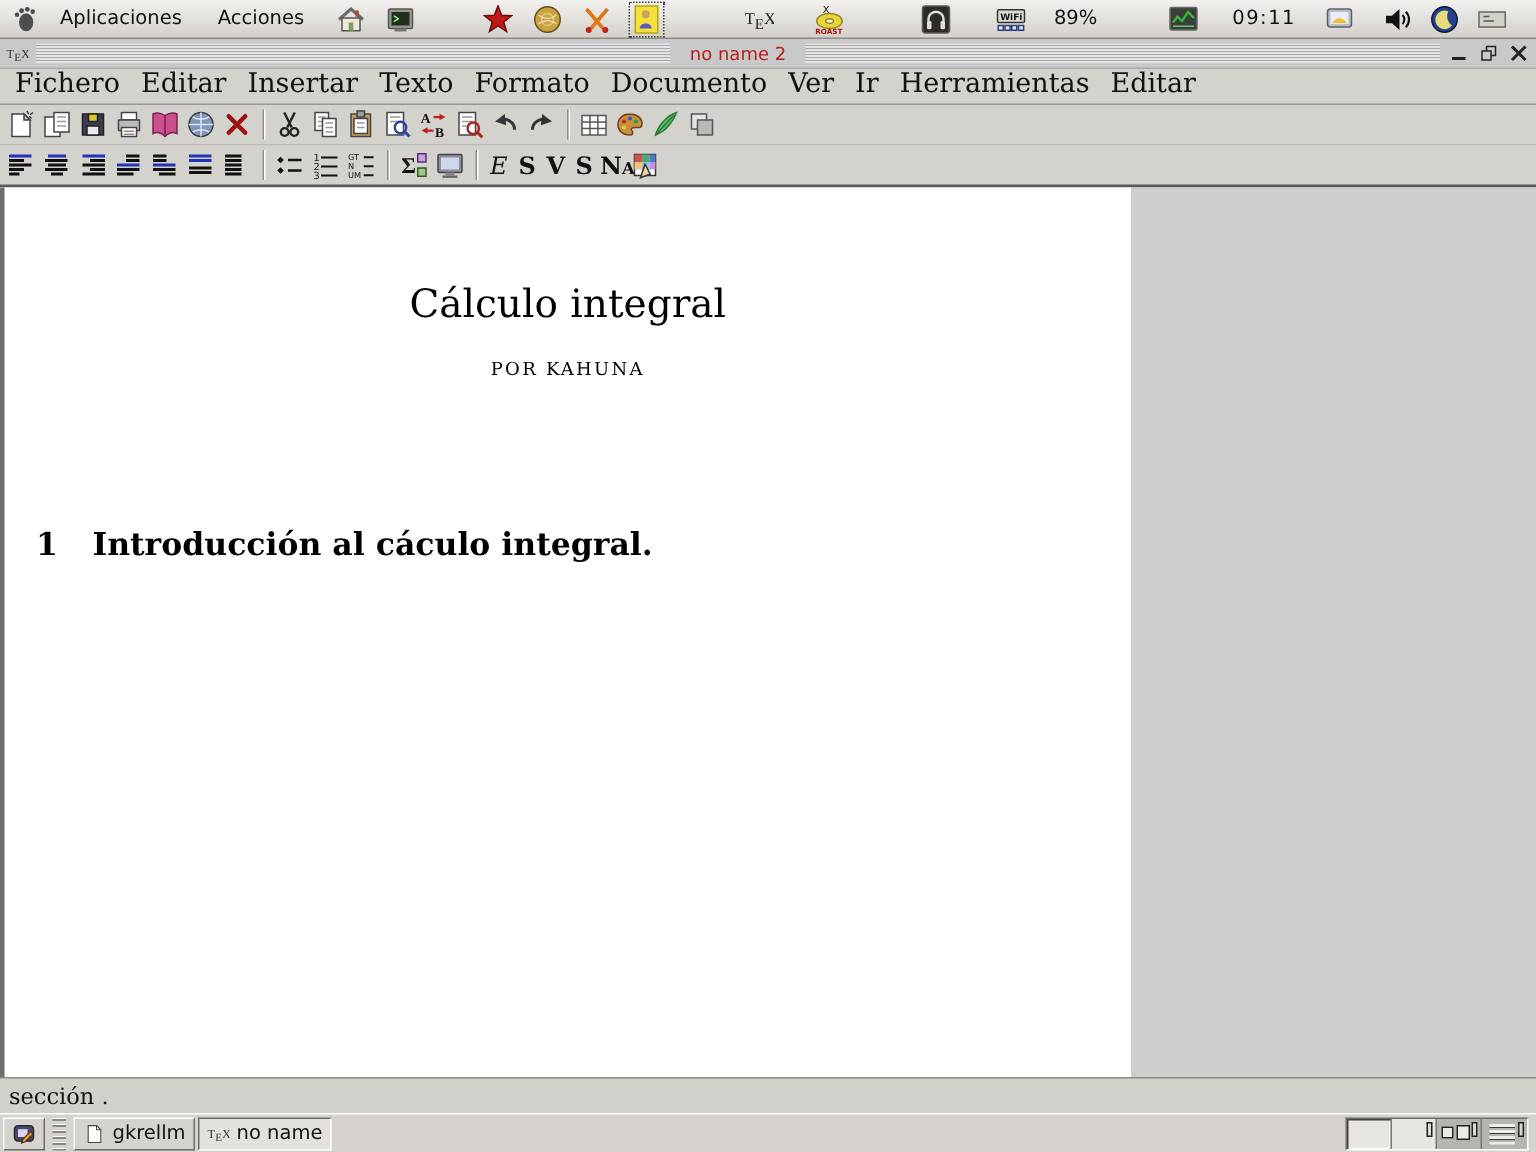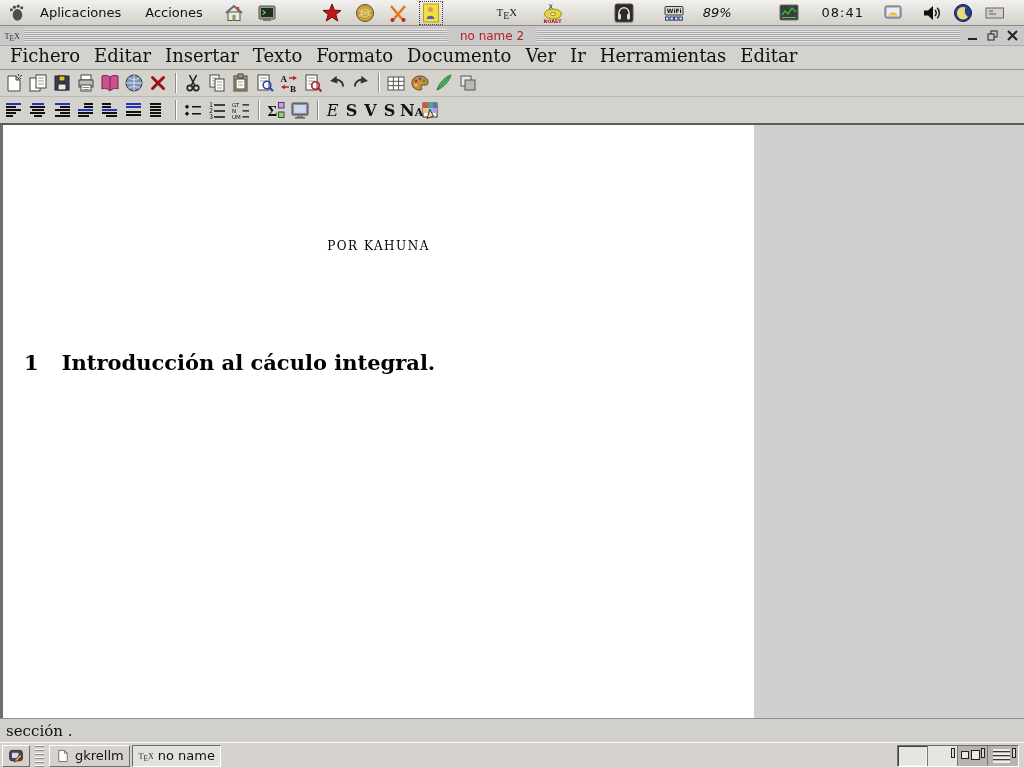--- a/index.html
+++ b/index.html
@@ -14,21 +14,21 @@
   .panel-menu{font-size:13px;color:#111;padding:0 12px;cursor:default;text-align:center;}
   .launchers{display:flex;align-items:center;gap:11px;margin-left:8px;}
   .launcher{width:22px;height:22px;display:flex;align-items:center;justify-content:center;}
   .launchers [data-name="star-icon"]{margin-left:32px;}
   .launchers [data-name="tex-icon"]{margin-left:42px;}
   .launchers [data-name="cd-roast-icon"]{margin-left:14px;}
   .launchers [data-name="headphones-icon"]{margin-left:38px;}
   .launchers [data-name="yellow-sel-icon"]{outline:1px dotted #444;}
   .panel-right{margin-left:auto;display:flex;align-items:center;margin-right:14px;}
   .panel-right .launcher{margin-left:10px;}
-  .wifi-pct{font-size:13px;color:#111;margin-left:18px;font-style:italic;}
+  .wifi-pct{font-size:13px;color:#111;margin-left:18px;}
   .panel-right [data-name="sysmon-icon"]{margin-left:46px;}
   .clock{font-size:13px;color:#111;margin-left:22px;letter-spacing:1px;}
   .panel-right [data-name="screen-icon"]{margin-left:18px;}
   .panel-right [data-name="speaker-icon"]{margin-left:16px;}
 
   
   .titlebar{height:20px;background:#c9c9c9;display:flex;align-items:center;
     padding:0 4px;gap:5px;border-bottom:1px solid #aaa;}
   .tb-icon{width:15px;height:15px;display:flex;align-items:center;justify-content:center;}
   .ridges{flex:1;height:13px;align-self:center;
@@ -183,21 +183,21 @@
         </svg>
       </span>
     <span class="wifi-pct" data-name="wifi-percent-label">89%</span>
     <span class="launcher" data-name="sysmon-icon" id="sysmon-ic">
         <svg viewBox="0 0 20 20" width="20" height="20">
           <rect x="1" y="2" width="18" height="15" rx="1" fill="#39403a" stroke="#6a6a6a"></rect>
           <path d="M3 12l3-4 3 3 4-6 4 4" stroke="#35c035" fill="none" stroke-width="1.4"></path>
           <path d="M3 14.5h14" stroke="#6ac06a"></path>
         </svg>
       </span>
-    <span class="clock" data-name="clock-applet">08:41</span>
+    <span class="clock" data-name="clock-applet">09:11</span>
     <span class="launcher" data-name="screen-icon" id="screen-ic">
         <svg viewBox="0 0 20 20" width="20" height="20">
           <rect x="2" y="3" width="16" height="12" rx="2" fill="#b8bdc8" stroke="#5a6070"></rect>
           <rect x="4" y="5" width="12" height="8" fill="#e9edf5"></rect>
           <path d="M5 12.5c3-4.5 7-4.5 10 0z" fill="#f0c03a"></path>
         </svg>
       </span>
     <span class="launcher" data-name="speaker-icon" id="speaker-ic">
         <svg viewBox="0 0 20 20" width="20" height="20">
           <path d="M3 7.5v5h4l5 4.5V3L7 7.5z" fill="#111"></path>
@@ -514,20 +514,21 @@
         <rect x="3" y="8" width="5" height="5" fill="#e8c880"></rect>
         <rect x="8" y="8" width="5" height="5" fill="#88c8e0"></rect>
         <rect x="13" y="8" width="4" height="5" fill="#c890e0"></rect>
         <path d="M7 18.5L10 9.5l3.5 6.5z" fill="#f8d0a0" stroke="#333"></path>
       </svg>
     </span>
   </div>
 
 <div class="workarea" data-name="work-area">
   <div class="page" data-name="document-page">
+    <div class="doc-title" data-name="document-title">Cálculo integral</div>
     <div class="doc-author" data-name="document-author">POR KAHUNA</div>
     <div class="doc-section" data-name="section-heading">
       <span data-name="section-number">1</span>
       <span data-name="section-title">Introducción al cáculo integral.</span>
     </div>
   </div>
   <div class="offpage" data-name="offpage-area"></div>
 </div>
 
 <div class="statusbar" data-name="status-bar">

